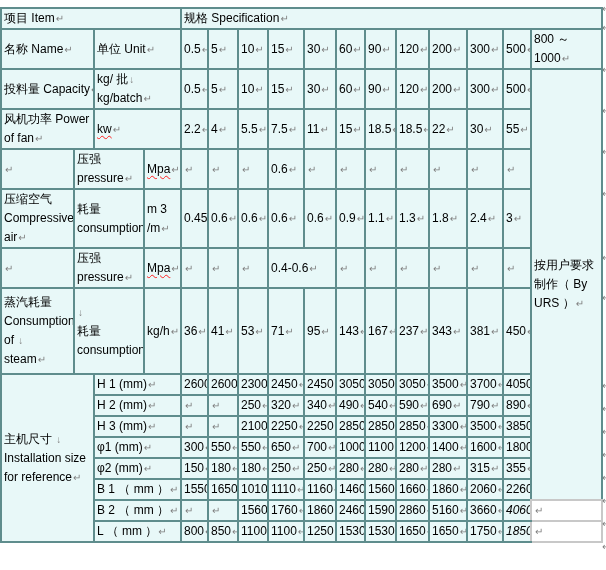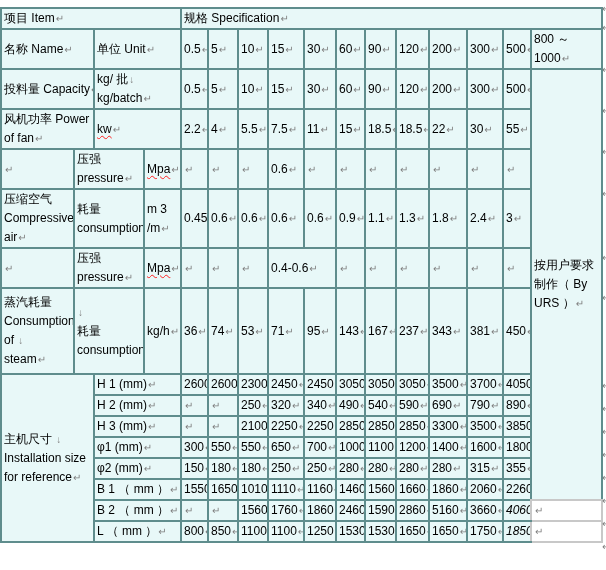--- a/index.html
+++ b/index.html
@@ -157,21 +157,21 @@
   <td><i class="mk">↵</i></td>
   <td><i class="mk">↵</i></td>
   <td><i class="mk">↵</i></td>
 </tr>
 
 <tr class="r8">
   <td><span>蒸汽耗量</span><br><span>Consumption</span><br><span>of</span> <i class="lb">↓</i><br><span>steam</span><i class="mk">↵</i></td>
   <td colspan="2"><i class="lb">↓</i><br><span>耗量</span><br><span>consumption</span></td>
   <td><span>kg/h</span><i class="mk">↵</i></td>
   <td><span>36</span><i class="mk">↵</i></td>
-  <td><span>74</span><i class="mk">↵</i></td>
+  <td><span>41</span><i class="mk">↵</i></td>
   <td><span>53</span><i class="mk">↵</i></td>
   <td><span>71</span><i class="mk">↵</i></td>
   <td><span>95</span><i class="mk">↵</i></td>
   <td><span>143</span><i class="mk">↵</i></td>
   <td><span>167</span><i class="mk">↵</i></td>
   <td><span>237</span><i class="mk">↵</i></td>
   <td><span>343</span><i class="mk">↵</i></td>
   <td><span>381</span><i class="mk">↵</i></td>
   <td><span>450</span><i class="mk">↵</i></td>
 </tr>

